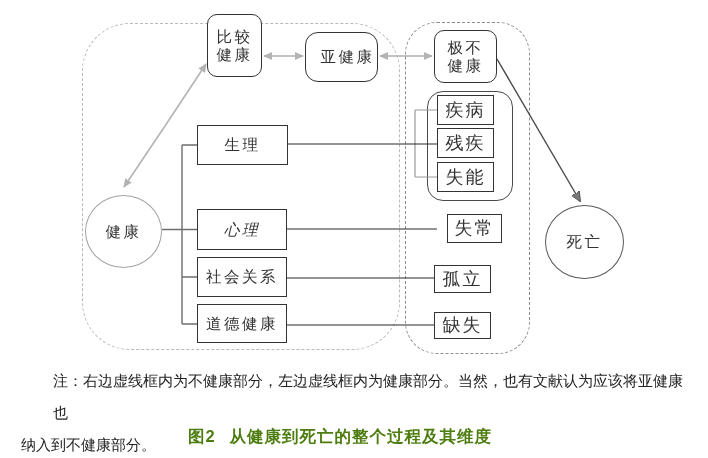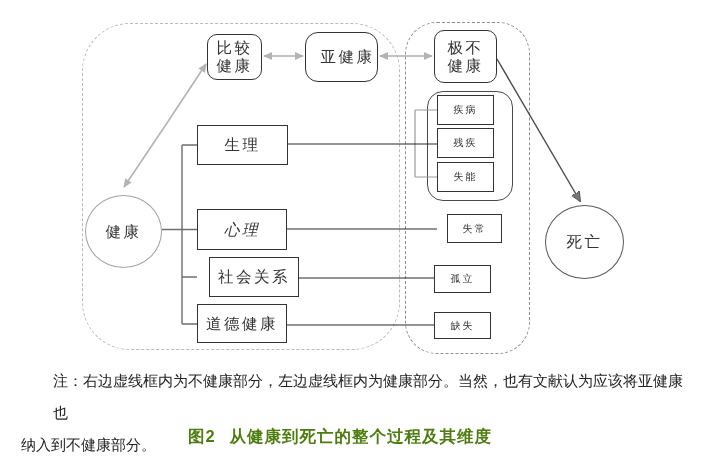--- a/index.html
+++ b/index.html
@@ -23,29 +23,29 @@
   .head-dark{fill:#777;stroke:var(--dark-arrow,#4a4a4a);stroke-width:.8;}
   
   .node{position:absolute;z-index:3;display:flex;align-items:center;justify-content:center;
         background:#fff;box-sizing:border-box;font-size:15.5px;letter-spacing:2.5px;
         text-align:center;line-height:1.15;}
   .rect{border:1.2px solid var(--node-border-dark,#333);}
   .round{border:1.9px solid var(--node-border-dark,#333);border-radius:10px;flex-direction:column;}
   .circle{border-radius:50%;background:#fff;}
   #node-health{left:85px;top:195px;width:77px;height:73px;border:1.4px solid var(--circle-health-border,#a3a3a3);}
   #node-death{left:545px;top:205px;width:79px;height:74px;border:1.3px solid var(--circle-death-border,#5a5a5a);}
-  #node-fairly-healthy{left:207px;top:34px;width:55px;height:46px;align-items:center;}
+  #node-fairly-healthy{left:207px;top:14px;width:55px;height:63px;align-items:center;}
   #node-sub-health{left:305px;top:32px;width:73px;height:50px;border-radius:13px;padding-left:12px;}
   #node-extremely-unhealthy{left:434px;top:30px;width:63px;height:53px;}
   #group-disease{left:427px;top:91px;width:86px;height:110px;border:1.8px solid #4a4a4a;border-radius:16px;background:#fff;z-index:2;}
   #node-physiology{left:197px;top:125px;width:91px;height:40px;}
   #node-psychology{left:197px;top:209px;width:90px;height:41px;font-style:italic;}
-  #node-social-relations{left:197px;top:257px;width:90px;height:40px;margin-left:12px;}
+  #node-social-relations{left:197px;top:257px;width:90px;height:40px;}
   #node-moral-health{left:197px;top:304px;width:90px;height:39px;}
-  .smallbox{font-size:10px;letter-spacing:2px;}
+  .smallbox{font-size:18px;letter-spacing:2px;}
   #node-disease{left:437px;top:95px;width:57px;height:30px;}
   #node-disability{left:437px;top:128px;width:57px;height:30px;align-items:center;}
   #node-incapacity{left:437px;top:162px;width:57px;height:30px;}
   #node-abnormality{left:437px;top:214px;width:55px;height:29px;margin-left:10px;}
   #node-isolation{left:434px;top:265px;width:57px;height:28px;}
   #node-deficiency{left:434px;top:312px;width:57px;height:27px;}
   .lbl{display:block;}
   
   #note{position:absolute;left:21px;top:365px;width:672px;z-index:3;
         font-size:15px;line-height:32px;color:#222;}

